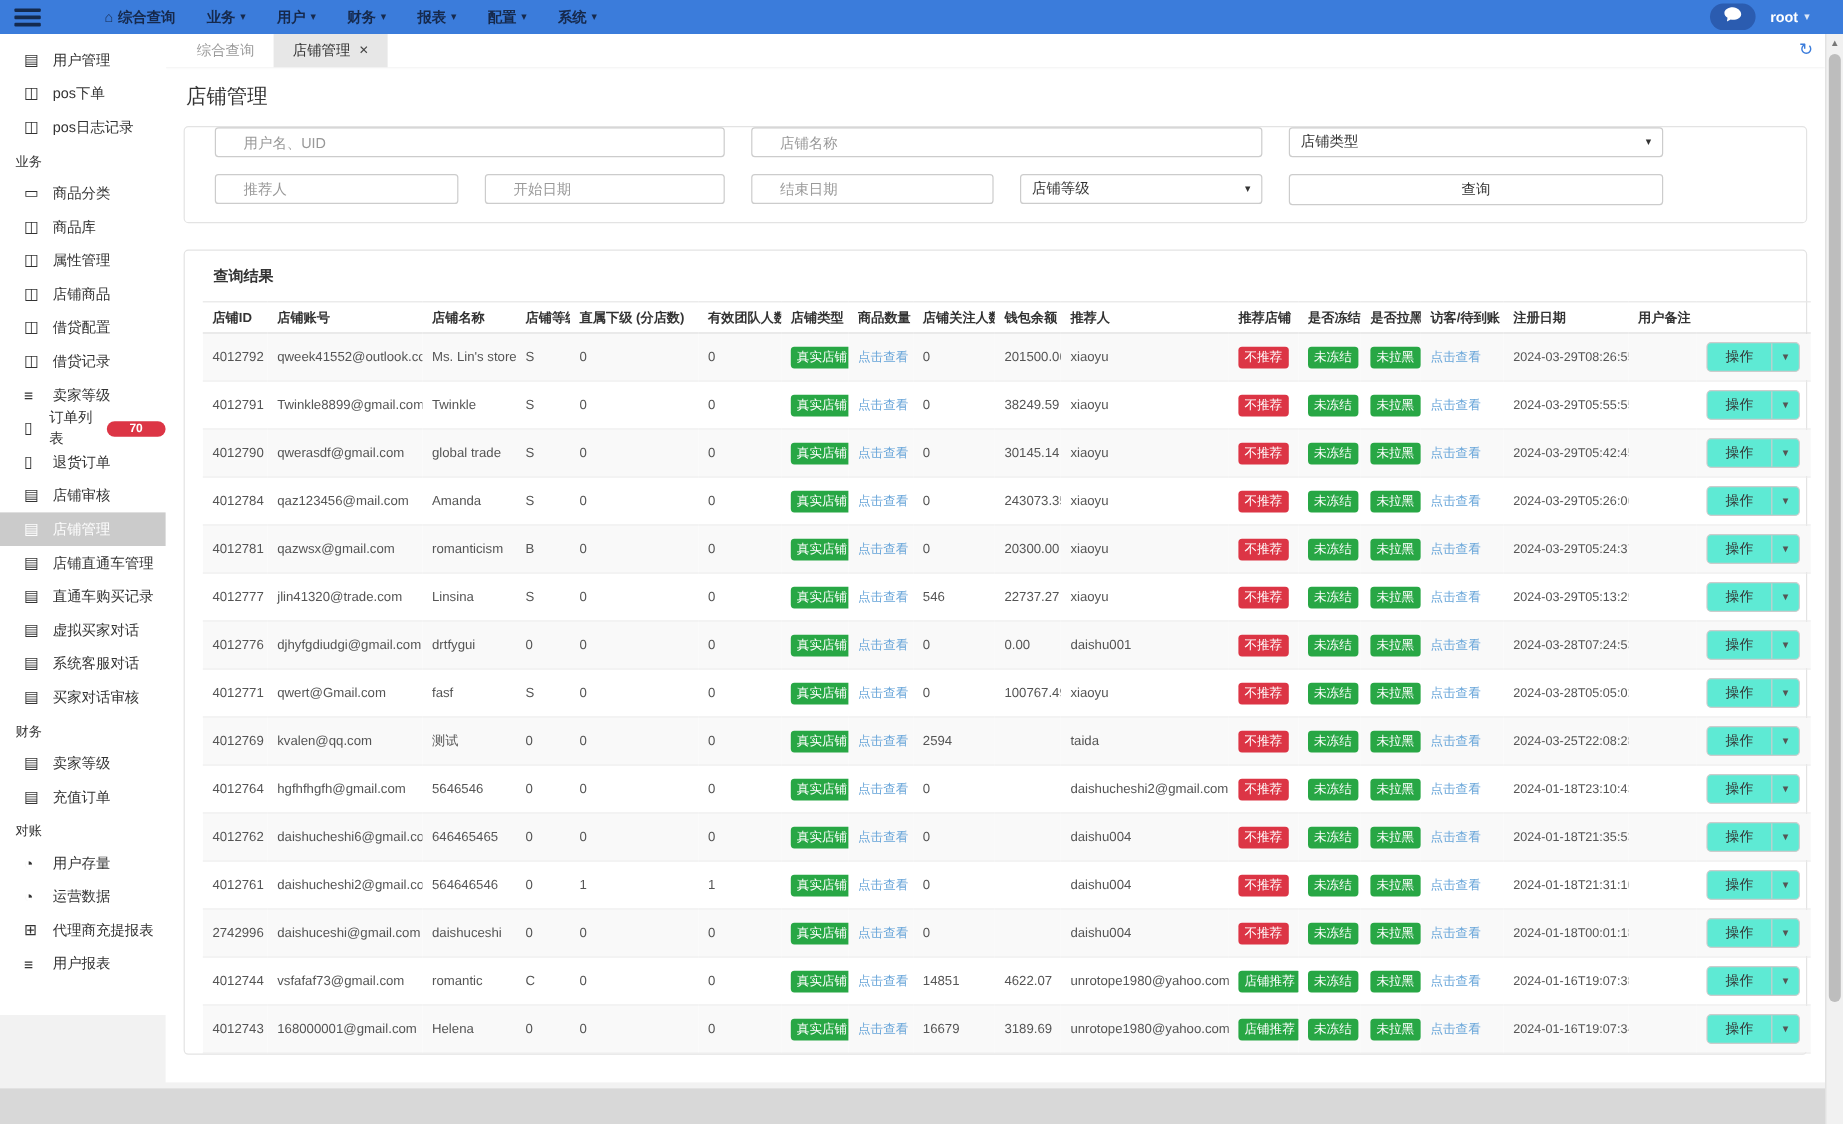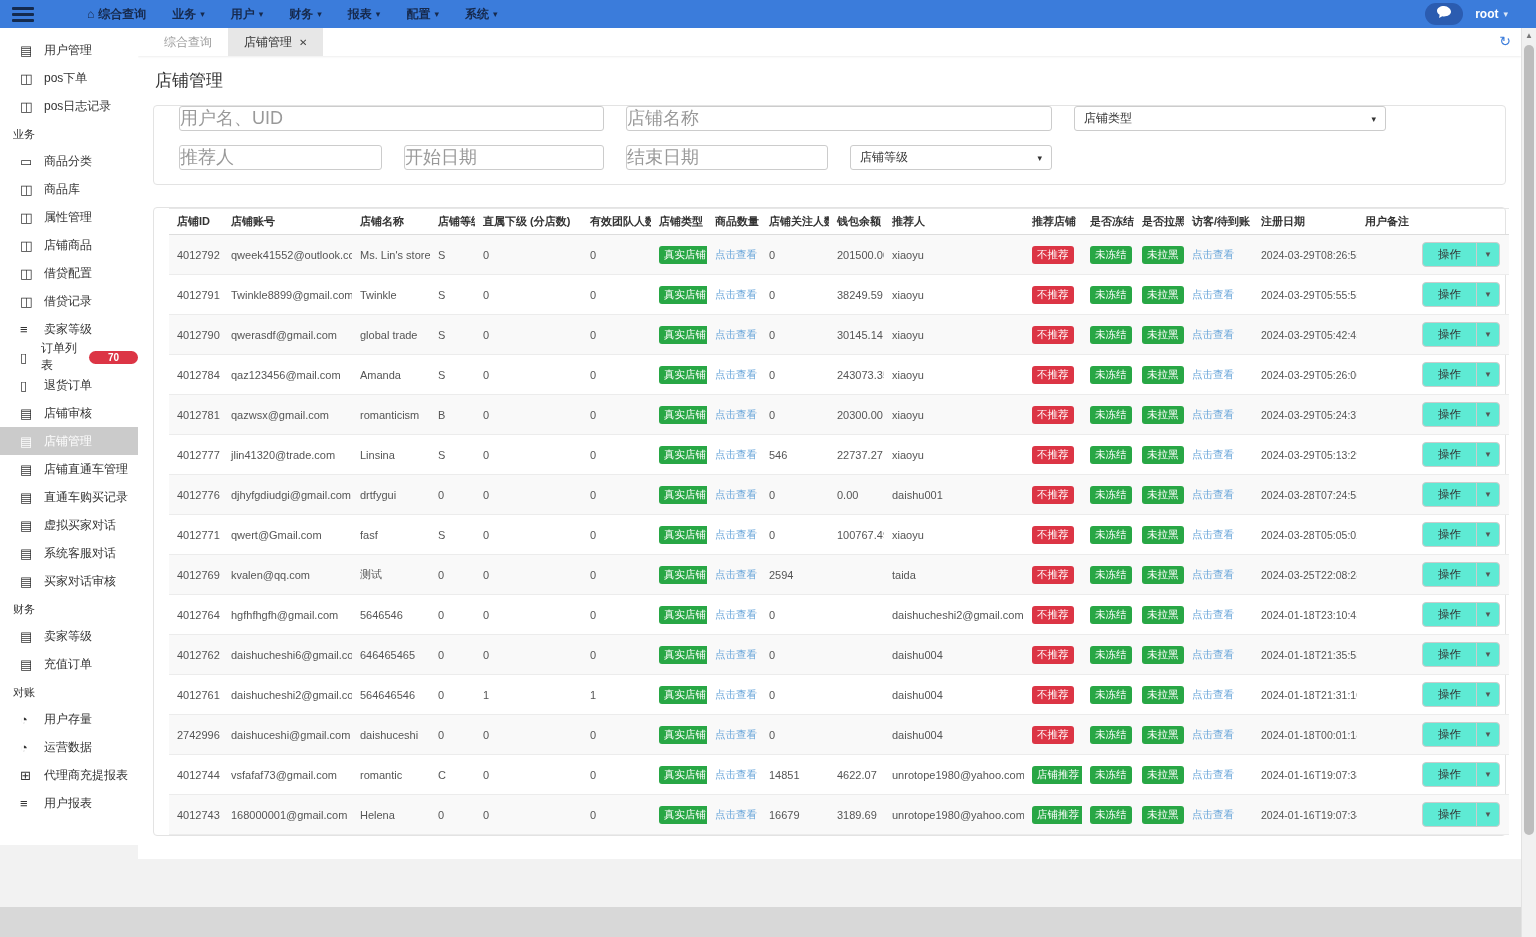--- a/index.html
+++ b/index.html
@@ -47,22 +47,22 @@
   .refresh { position:absolute; right:10px; top:5px; color:#3b7cdb; font-size:14px; cursor:pointer; }
 
   .content { background:#fff; min-height:789px; padding:0 15px 1px 15px; }
   h1.page-title { font-size:17px; font-weight:normal; color:#333; padding:13px 0 13px 2px; }
 
   .panel { border:1px solid #e3e3e3; border-radius:4px; background:#fff; margin-bottom:22px; }
   .panel-title { font-size:12.5px; font-weight:bold; color:#333; padding:13px 0 12px 24px; }
 
   
   .q-row { display:flex; gap:22px; margin:0 0 14px 25px; }
-  .q-row input { height:25px; border:1px solid #ccc; border-radius:3px; padding:0 0;
-    font-size:18px; color:#333; font-family:inherit; }
+  .q-row input { height:25px; border:1px solid #ccc; border-radius:3px; padding:0 23px;
+    font-size:12px; color:#333; font-family:inherit; }
   .q-row input::placeholder { color:#999; }
   .sel { height:25px; border:1px solid #ccc; border-radius:3px; padding:0 9px;
     font-size:12px; color:#333; display:flex; align-items:center; cursor:pointer;
     justify-content:space-between; background:#fff; }
   .sel .sel-caret { font-size:9px; color:#333; }
   .w-a { width:425px; } .w-b { width:426px; } .w-c { width:312px; }
   .w-d { width:203px; } .w-e { width:200px; } .w-f { width:202px; } .w-g { width:202px; }
   .search-btn { width:312px; height:26px; background:#fff; border:1px solid #ccc;
     border-radius:3px; font-size:12px; color:#333; cursor:pointer; font-family:inherit; }
 
@@ -278,24 +278,26 @@
         </div>
       </div>
       <div class="q-row">
         <input class="w-d" placeholder="推荐人" style="">
         <input class="w-e" placeholder="开始日期" style="">
         <input class="w-f" placeholder="结束日期" style="">
         <div class="sel w-g">
           <span>店铺等级</span>
           <span class="sel-caret">▾</span>
         </div>
+        <button class="search-btn">查询</button>
       </div>
     </section>
 
     <section class="panel">
+      <div class="panel-title">查询结果</div>
       <table>
         <colgroup>
           <col style="width:54px">
             <col style="width:129px">
             <col style="width:78px">
             <col style="width:45px">
           <col style="width:107px">
             <col style="width:69px">
             <col style="width:56px">
             <col style="width:54px">

